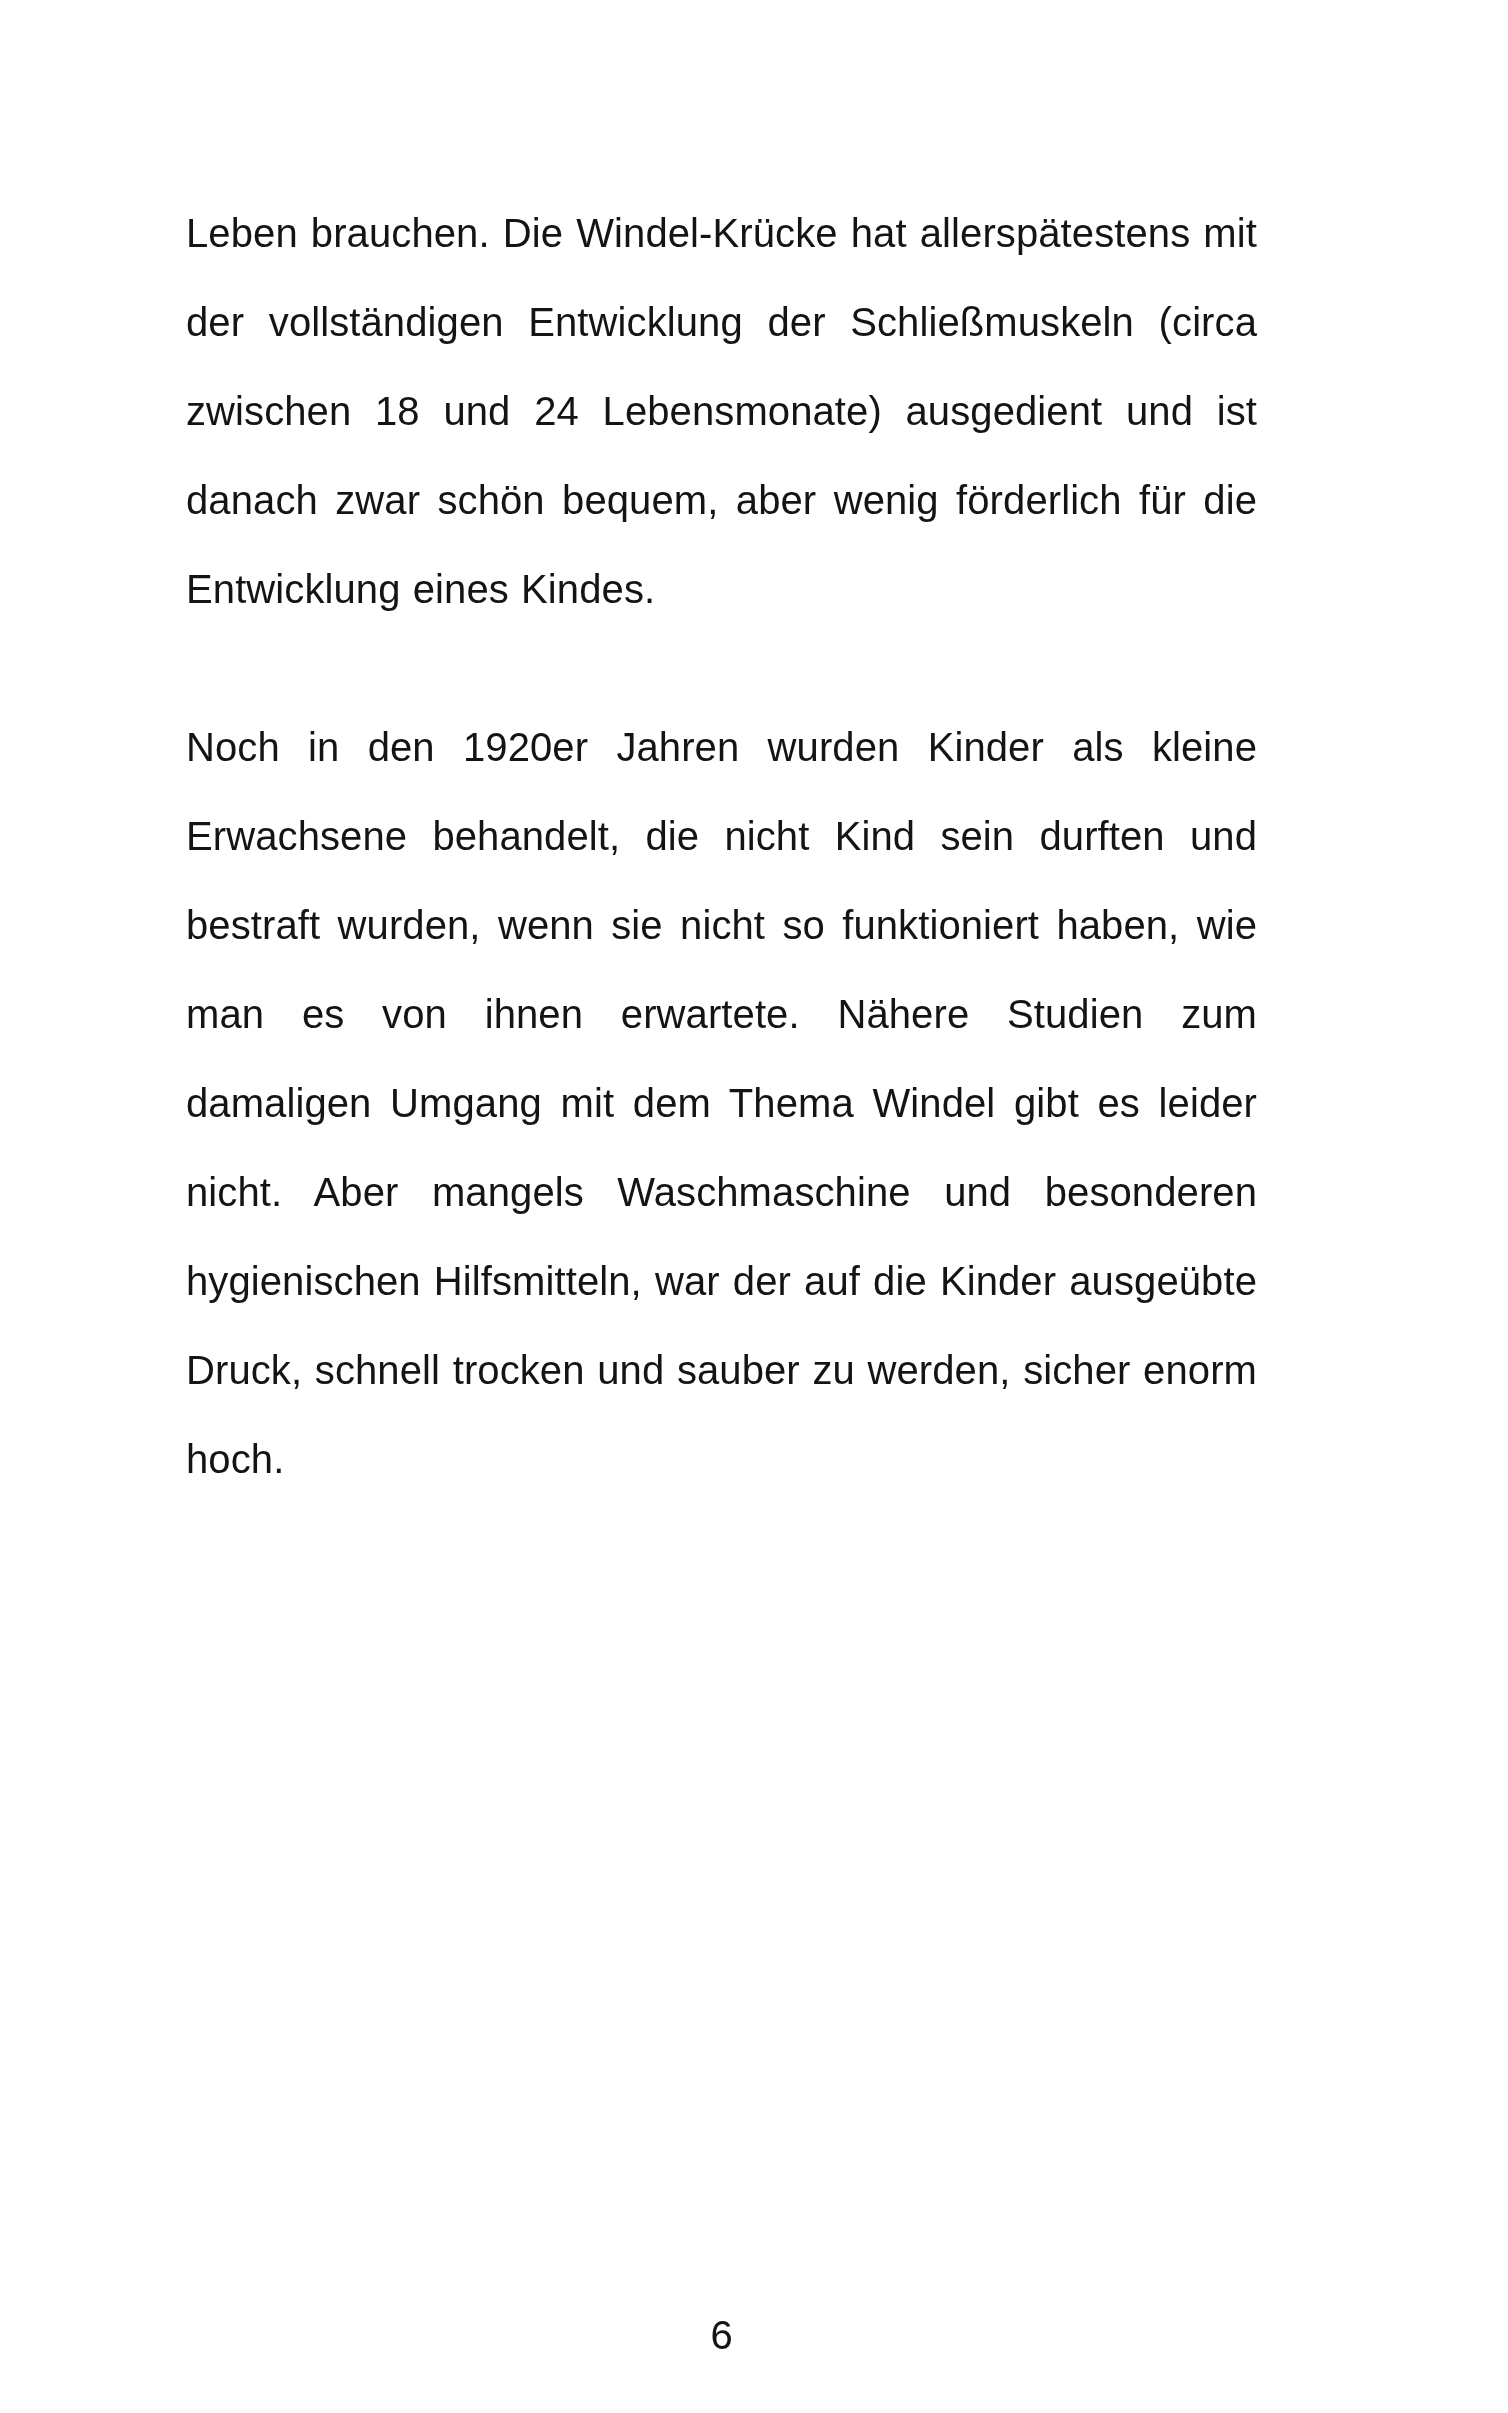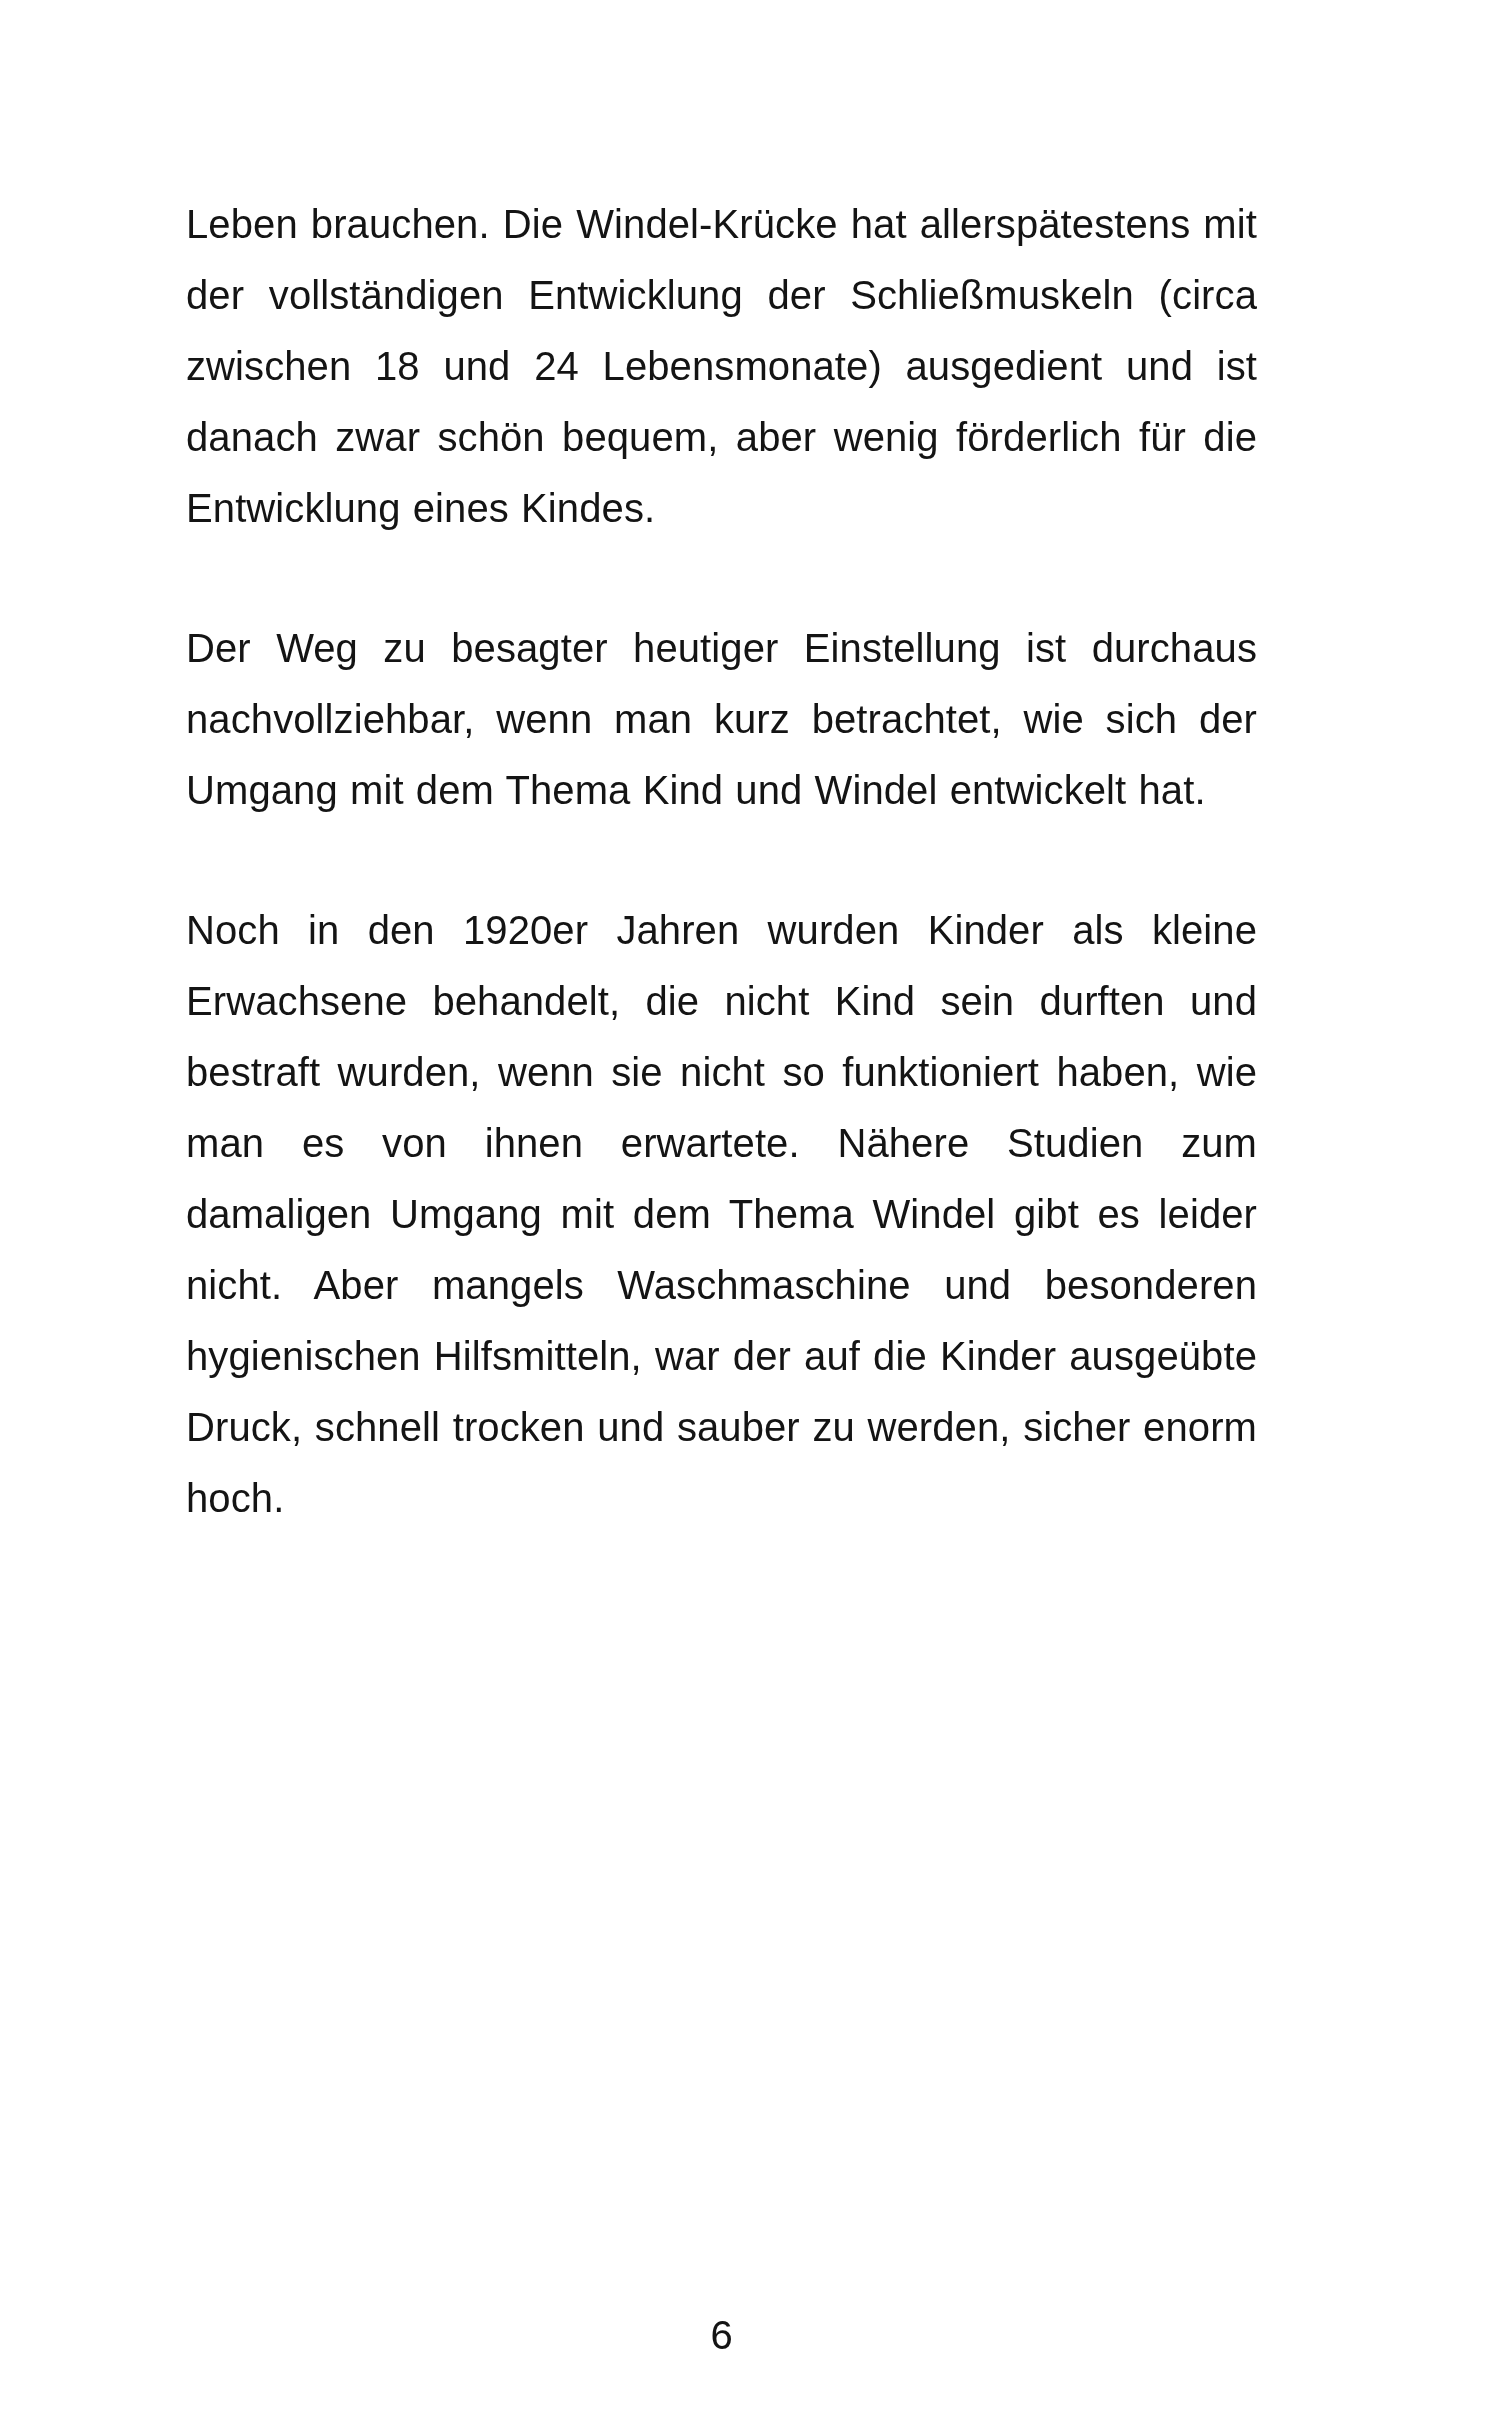--- a/index.html
+++ b/index.html
@@ -19,21 +19,21 @@
     position: relative;
     width: 1508px;
     height: 2413px;
     box-sizing: border-box;
     padding: 189px 251px 0 186px;
     overflow: hidden;
   }
   .text-block p {
     margin: 0 0 69px 0;
     font-size: 40px;
-    line-height: 71px;
+    line-height: 89px;
     text-align: justify;
     text-justify: inter-word;
     letter-spacing: 0.1px;
     word-spacing: 1px;
   }
   .text-block p:last-child {
     margin-bottom: 0;
   }
   .page-number {
     position: absolute;
@@ -44,18 +44,17 @@
     font-size: 40px;
     line-height: 60px;
   }
 </style>
 </head>
 <body>
 
 <div class="page">
   <div class="text-block">
     <p>Leben brauchen. Die Windel-Krücke hat allerspätestens mit der vollständigen Entwicklung der Schließmuskeln (circa zwischen 18 und 24 Lebensmonate) ausgedient und ist danach zwar schön bequem, aber wenig förderlich für die Entwicklung eines Kindes.</p>
-    <p>Der Weg zu besagter heutiger Einstellung ist durchaus nachvollziehbar, wenn man kurz betrachtet, wie sich der Umgang mit dem Thema Kind und Windel entwickelt hat.</p>
     <p>Noch in den 1920er Jahren wurden Kinder als kleine Erwachsene behandelt, die nicht Kind sein durften und bestraft wurden, wenn sie nicht so funktioniert haben, wie man es von ihnen erwartete. Nähere Studien zum damaligen Umgang mit dem Thema Windel gibt es leider nicht. Aber mangels Waschmaschine und besonderen hygienischen Hilfsmitteln, war der auf die Kinder ausgeübte Druck, schnell trocken und sauber zu werden, sicher enorm hoch.</p>
   </div>
   <div class="page-number">6</div>
 </div>
 
 
 </body></html>

